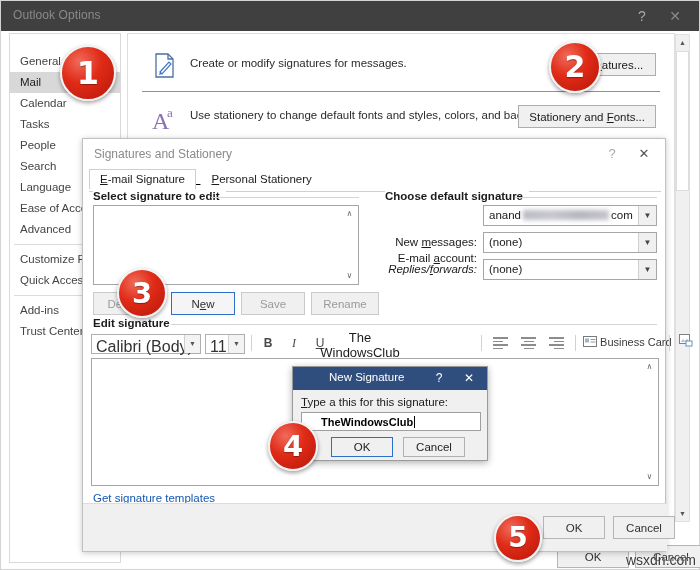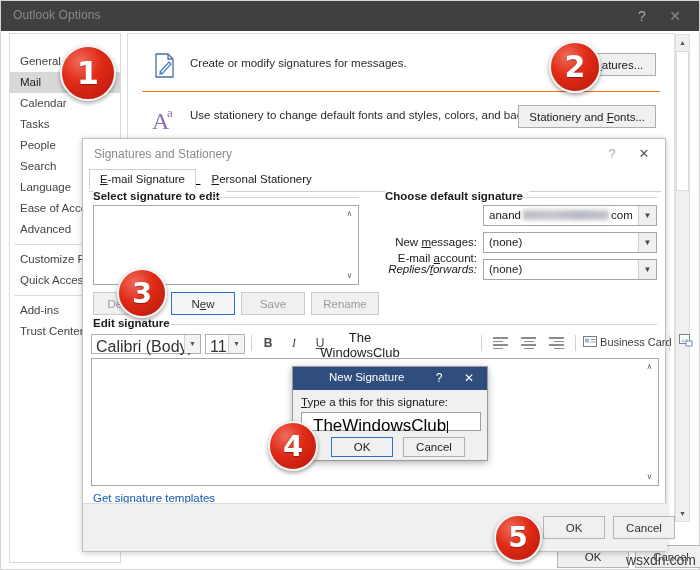--- a/index.html
+++ b/index.html
@@ -264,21 +264,21 @@
   }
   .ns-label {
     position: absolute; left: 8px; top: 29px; font-size: 11.5px; color: #1a1a1a;
   }
   .ns-label u { text-decoration: underline; }
   .ns-input {
     position: absolute; left: 8px; top: 45px; width: 180px; height: 19px;
     background: #fff; border: 1px solid #9f9f9f;
   }
   .ns-input .v {
-    position: absolute; left: 11px; top: 3px; font-size: 17px; color: #000;
+    position: absolute; left: 19px; top: 3px; font-size: 11px; color: #000; font-weight: bold;
   }
   .caret {
     display: inline-block; width: 1px; height: 12px; background: #000;
     vertical-align: -2px; margin-left: 1px;
   }
   .ns-btn {
     position: absolute; top: 70px; height: 20px; width: 62px;
     background: #f0f0f0; border: 1px solid #b0b0b0;
     font-size: 11.5px; color: #222; cursor: pointer;
     font-family: "Liberation Sans", sans-serif;

